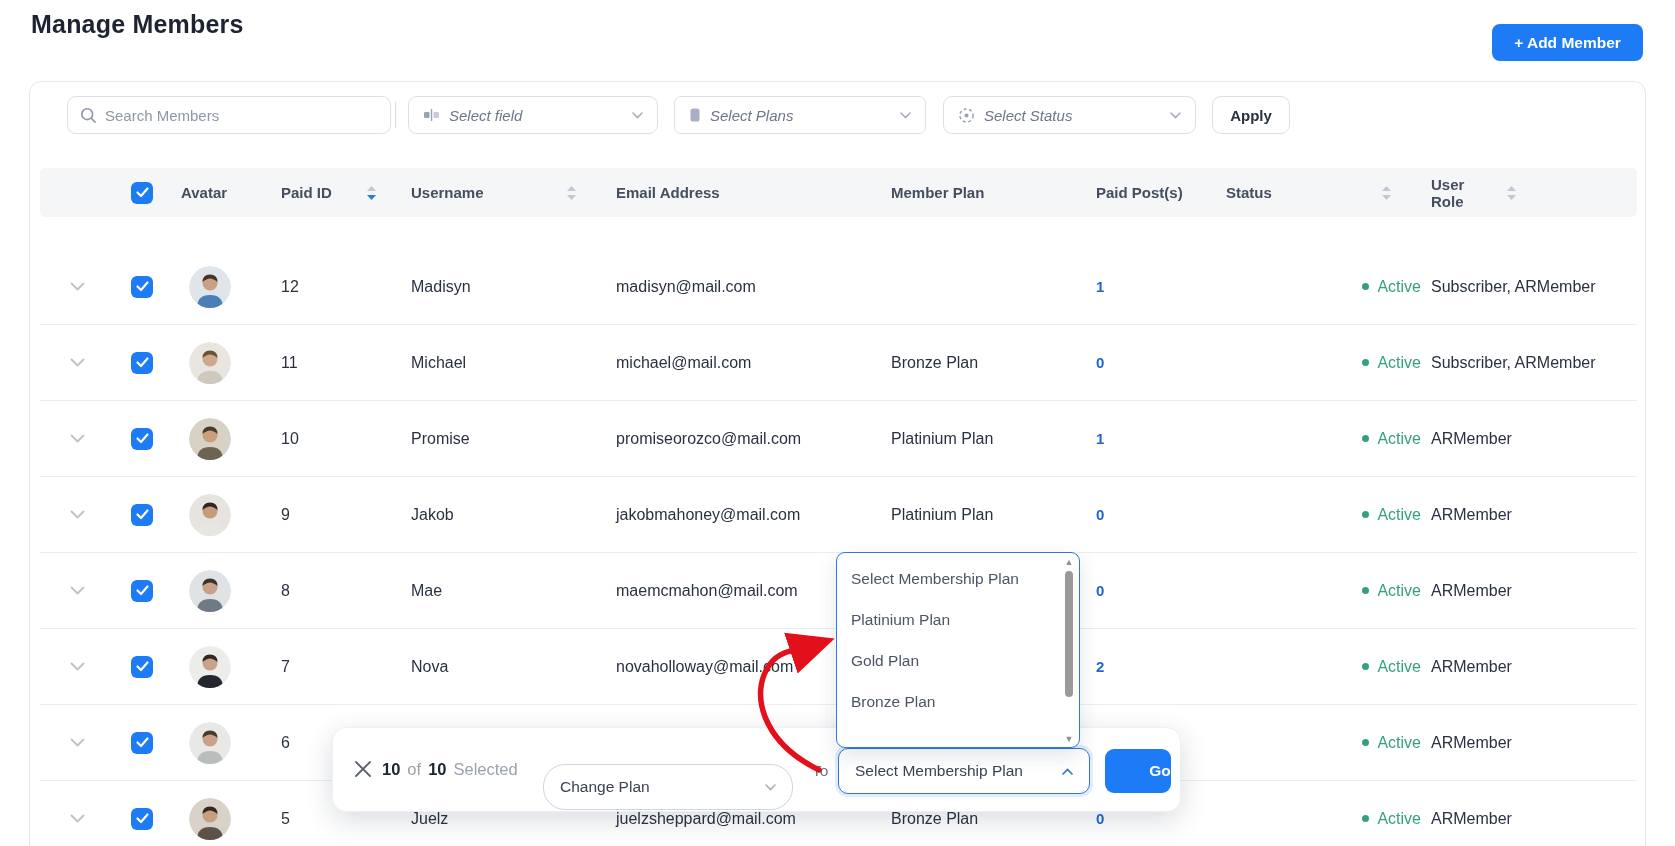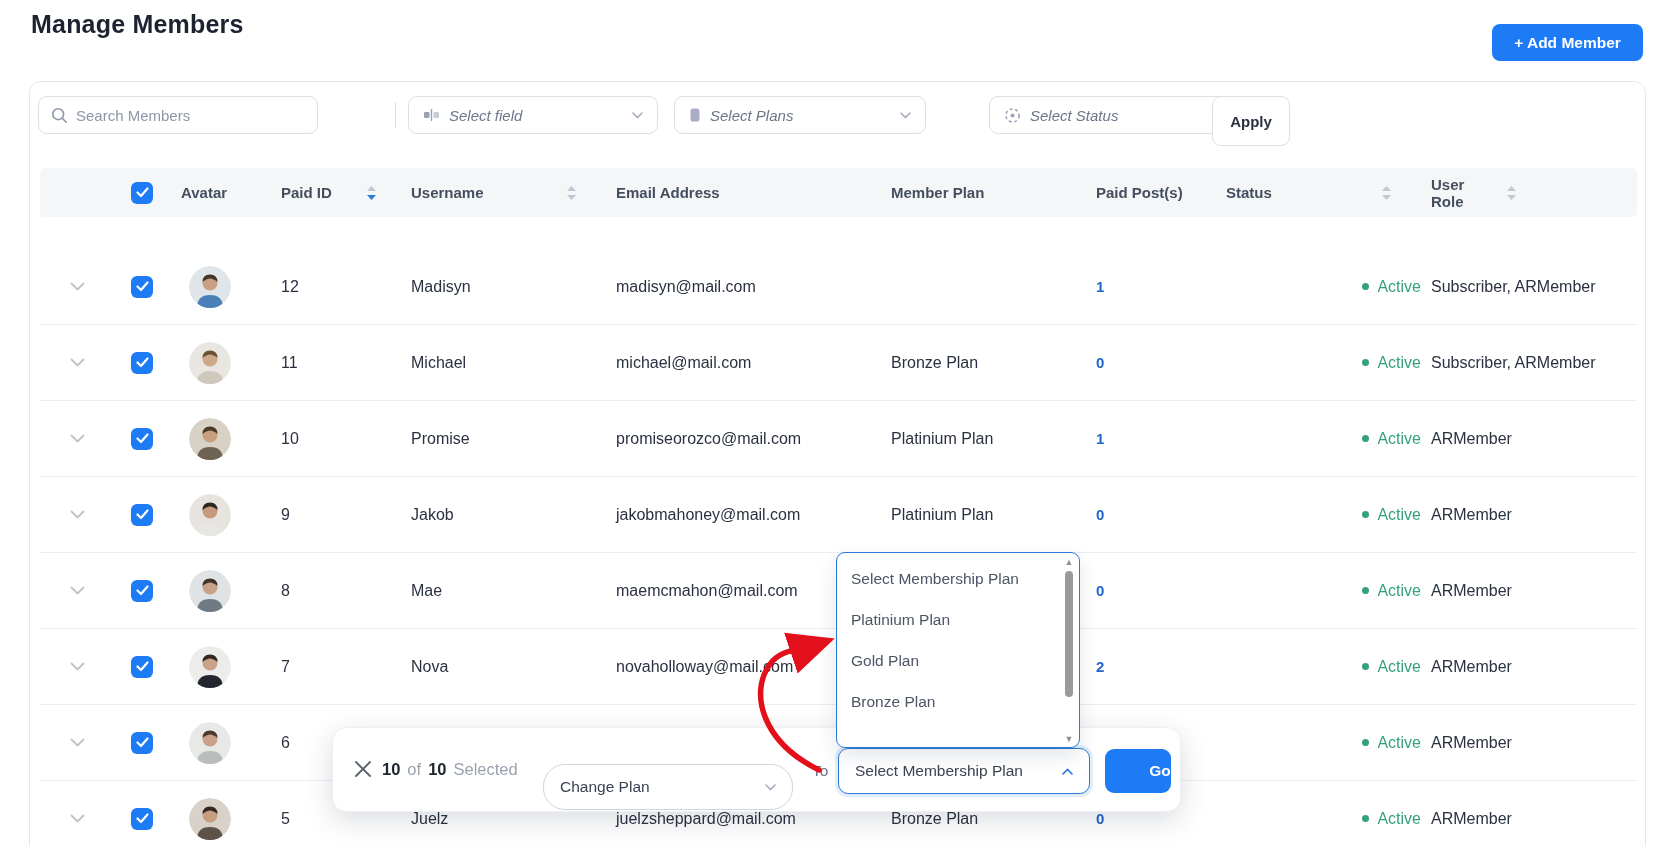--- a/index.html
+++ b/index.html
@@ -13,32 +13,32 @@
   .topbar{ position:absolute; left:0; top:0; width:1675px; height:62px; }
   .page-title{ position:absolute; left:31px; top:10px; font-size:25px; font-weight:800; color:#1d2330; letter-spacing:.2px; }
   .add-btn{ position:absolute; left:1492px; top:24px; width:151px; height:37px; background:var(--blue);
     color:#fff; border:none; border-radius:8px; font-size:15.5px; font-weight:700; cursor:pointer;
     font-family:inherit; }
   
   .card{ position:absolute; left:29px; top:81px; width:1617px; height:790px;
     background:#fff; border:1px solid #e4e7eb; border-radius:12px; }
   
   .filters{ position:absolute; left:0; top:0; width:100%; height:66px; }
-  .search-box{ position:absolute; left:8px; top:14px; width:280px; height:38px; border:1px solid var(--border);
+  .search-box{ position:absolute; left:37px; top:14px; width:324px; height:38px; border:1px solid var(--border);
     border-radius:9px; display:flex; align-items:center; padding:0 12px; gap:8px; }
   .search-box input{ border:none; outline:none; flex:1; font-size:15px; font-family:inherit; color:#3c4352; }
   .search-box input::placeholder{ color:var(--gray-text); }
   .filter-divider{ position:absolute; left:365px; top:20px; width:1px; height:26px; background:#d9dde3; }
   .select-box{ position:absolute; top:14px; height:38px; border:1px solid var(--border); border-radius:9px;
     display:flex; align-items:center; padding:0 14px; gap:9px; font-size:15px; color:#6e7689; cursor:pointer; background:#fff;font-style:italic; }
   .select-box .chev{ margin-left:auto; }
   .sel-field{ left:378px; width:250px; }
-  .sel-plans{ left:644px; width:252px; }
-  .sel-status{ left:959px; width:253px; }
-  .apply-btn{ position:absolute; left:1182px; top:14px; width:78px; height:50px; background:#fff;
+  .sel-plans{ left:644px; width:252px;border-radius:7px; }
+  .sel-status{ left:913px; width:253px; }
+  .apply-btn{ position:absolute; left:1182px; top:14px; width:78px; height:38px; background:#fff;
     border:1px solid var(--border); border-radius:9px; font-size:15px; font-weight:600; color:#2a3140;
     cursor:pointer; font-family:inherit; }
   
   .grid{ display:grid; grid-template-columns:61px 50px 100px 130px 205px 275px 205px 130px 205px 190px;
     align-items:center; padding-left:20px; }
   .thead{ position:absolute; left:10px; top:86px; width:1597px; height:49px; background:#f5f6f8; border-radius:5px;
     font-size:15px; font-weight:600; color:#454e5f; }
   .th{ display:flex; align-items:center; padding-left:10px; gap:12px; }
   .rows{ position:absolute; left:10px; top:167px; width:1597px; }
   .row{ height:76px; border-bottom:1px solid var(--sep); font-size:16px; color:#2a3140; }

